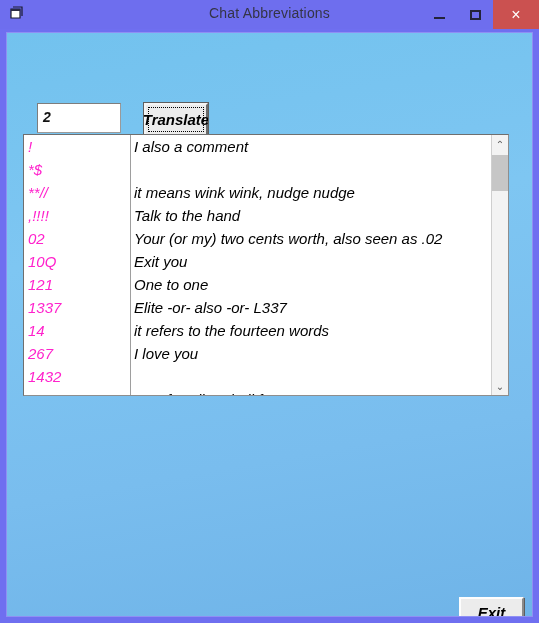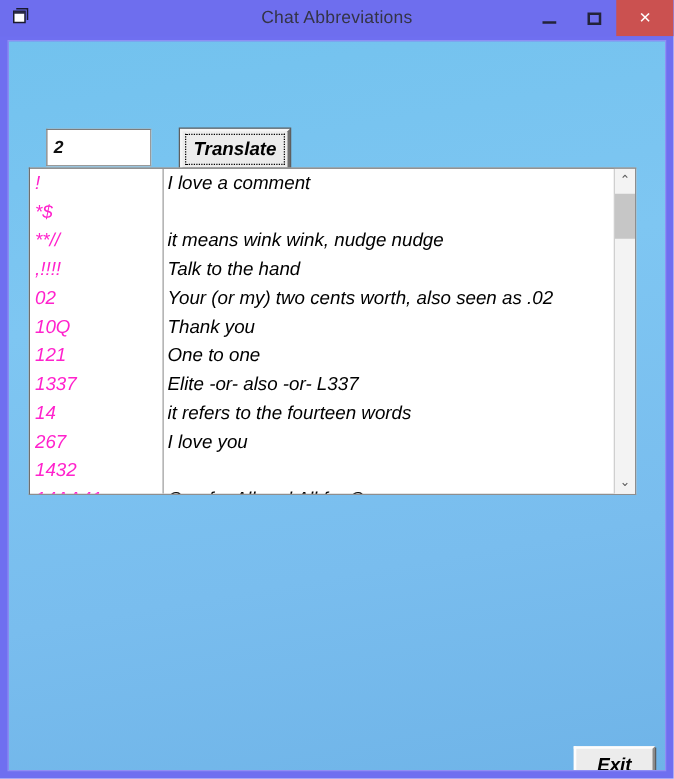--- a/index.html
+++ b/index.html
@@ -126,21 +126,21 @@
     font-weight: bold;
     font-style: italic;
     color: #000000;
     display: flex;
     align-items: center;
     justify-content: center;
     cursor: default;
   }
   .btn-translate {
     left: 137px; top: 70px;
-    width: 88px;
+    width: 64px;
     height: 33px;
     font-size: 15px;
   }
   .btn-translate .focus-rect {
     position: absolute;
     left: 2px; top: 2px; right: 2px; bottom: 2px;
     border: 1px dotted #000000;
   }
   .btn-exit {
     left: 452px; top: 564px;
@@ -276,40 +276,40 @@
       <span>Translate</span>
       <span class="focus-rect"></span>
     </div>
 
     <div class="listbox">
       <div class="list-inner">
         <div class="col-divider"></div>
         <div id="rows-host">
             <div class="row">
               <span class="abbr">!</span>
-              <span class="def">I love a comment</span>
+              <span class="def">I also a comment</span>
             </div>
             <div class="row">
               <span class="abbr">*$</span>
             </div>
             <div class="row">
               <span class="abbr">**//</span>
               <span class="def">it means wink wink, nudge nudge</span>
             </div>
             <div class="row">
               <span class="abbr">,!!!!</span>
               <span class="def">Talk to the hand</span>
             </div>
             <div class="row">
               <span class="abbr">02</span>
               <span class="def">Your (or my) two cents worth, also seen as .02</span>
             </div>
             <div class="row">
               <span class="abbr">10Q</span>
-              <span class="def">Thank you</span>
+              <span class="def">Exit you</span>
             </div>
             <div class="row">
               <span class="abbr">121</span>
               <span class="def">One to one</span>
             </div>
             <div class="row">
               <span class="abbr">1337</span>
               <span class="def">Elite -or- also -or- L337</span>
             </div>
             <div class="row">

